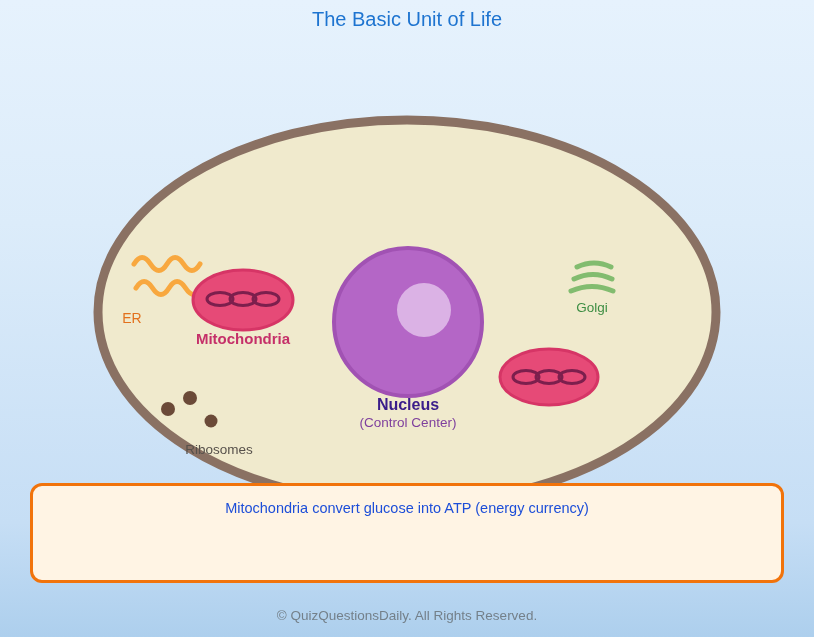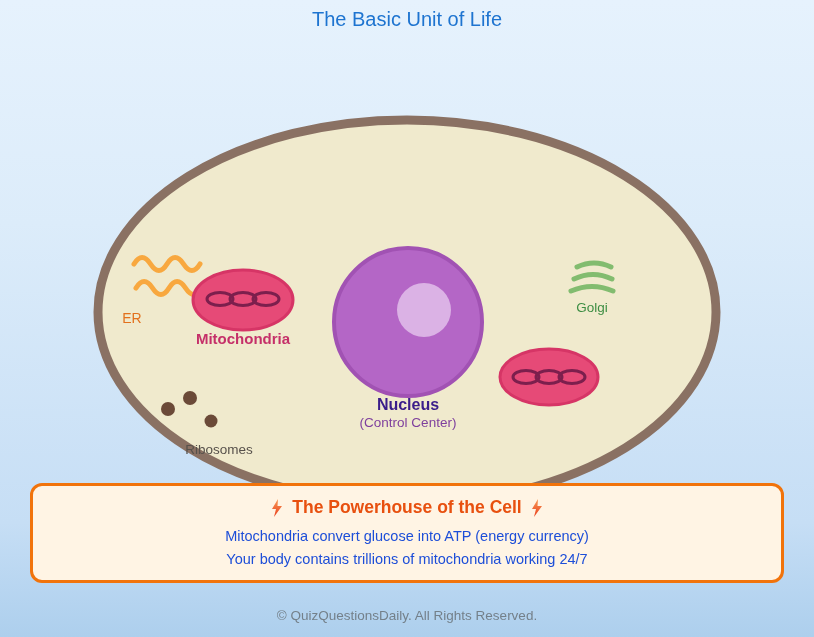--- a/index.html
+++ b/index.html
@@ -94,34 +94,18 @@
 
     <g>
       <circle cx="168" cy="409" r="7" fill="#6B4A38"></circle>
       <circle cx="190" cy="398" r="7" fill="#6B4A38"></circle>
       <circle cx="211" cy="421" r="6.5" fill="#6B4A38"></circle>
     </g>
     <text class="svg-label" x="219" y="454" text-anchor="middle" font-size="13.5" fill="#57514B">Ribosomes</text>
   </svg>
 
   <div class="info-box">
-    <div class="info-title">
-      <svg class="bolt" width="12" height="18" viewBox="0 0 12 18">
-        <defs>
-          <linearGradient id="boltGrad" x1="0" y1="0" x2="0" y2="1">
-            <stop offset="0" stop-color="#F79A56"></stop>
-              <stop offset="1" stop-color="#EA3E1C"></stop>
-          </linearGradient>
-        </defs>
-        <polygon points="7,0 1,10 5,10 3,18 11,7 6.5,7" fill="url(#boltGrad)"></polygon>
-      </svg>
-      <span>The Powerhouse of the Cell</span>
-      <svg class="bolt" width="12" height="18" viewBox="0 0 12 18">
-        <polygon points="7,0 1,10 5,10 3,18 11,7 6.5,7" fill="url(#boltGrad)"></polygon>
-      </svg>
-    </div>
     <p class="info-line">Mitochondria convert glucose into ATP (energy currency)</p>
-    <p class="info-line">Your body contains trillions of mitochondria working 24/7</p>
   </div>
 
   <div class="footer">© QuizQuestionsDaily. All Rights Reserved.</div>
 
 </div>
 
 </body></html>

